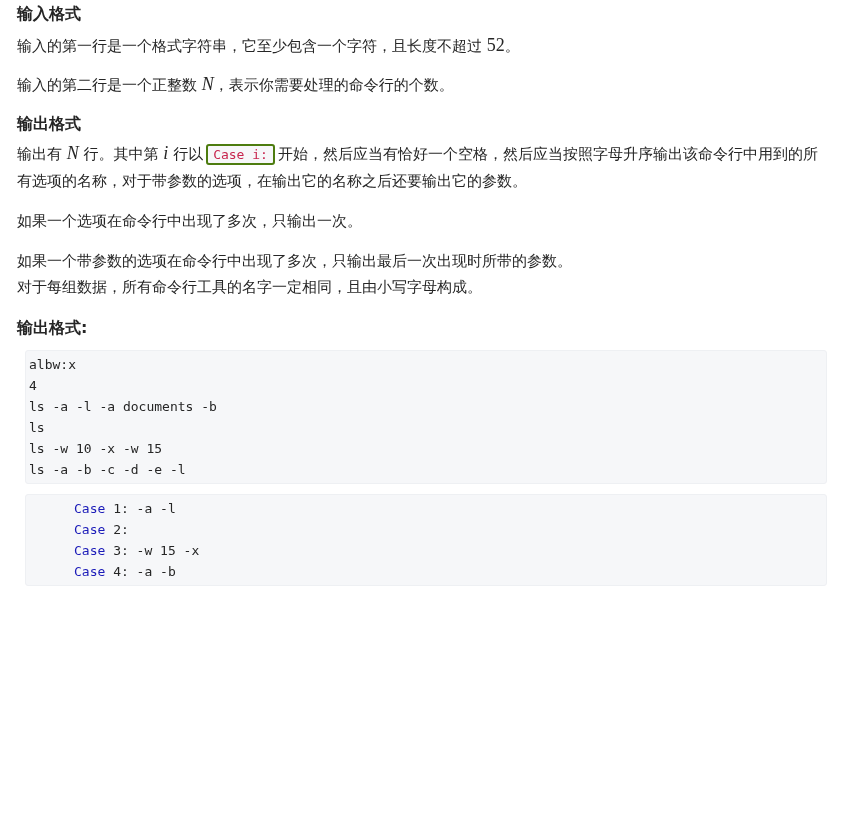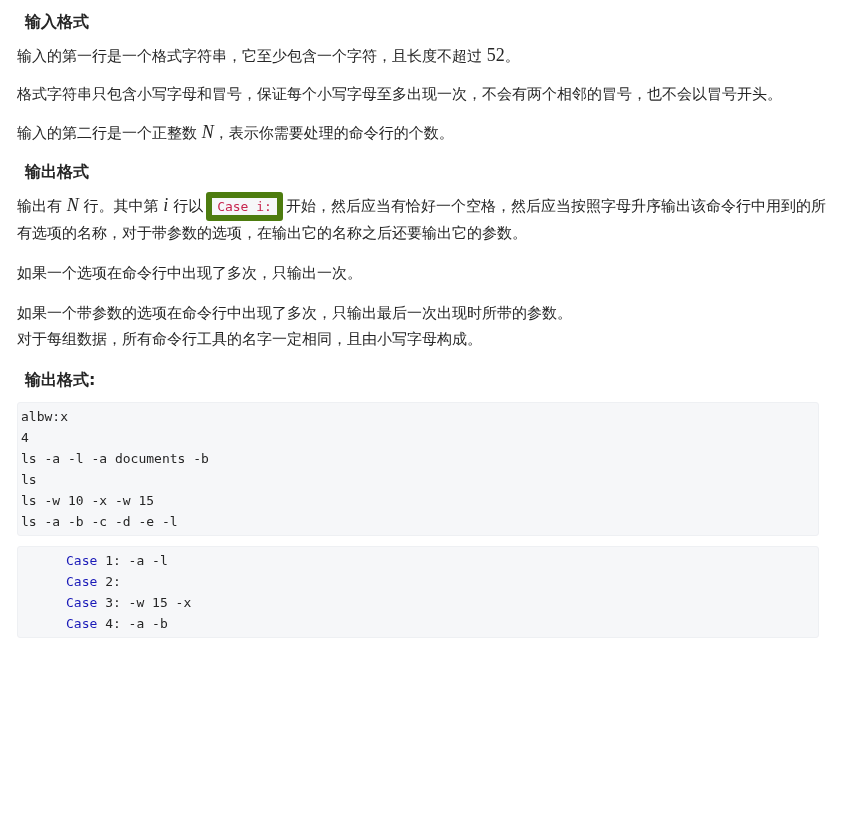--- a/index.html
+++ b/index.html
@@ -3,54 +3,53 @@
   <meta charset="utf-8">
   <style>
     html, body { margin: 0; padding: 0; background: #ffffff; }
     body {
       width: 845px; height: 838px; overflow: hidden;
       font-family: "DejaVu Sans", "Liberation Sans", sans-serif;
       color: #262626; font-size: 15px;
     }
     .page { position: relative; padding: 0 17px 0 17px; }
     h3 {
-      font-size: 16px; font-weight: bold; margin: 8px; color: #262626;
+      font-size: 16px; font-weight: bold; margin: 0; color: #262626;
       line-height: 24px;
     }
     p { margin: 0; line-height: 26px; font-size: 15px; }
     .math {
       font-family: Liberation Serif, serif;
       font-size: 18px;
     }
     .math-i { font-style: italic; }
     code.inline {
       font-family: "DejaVu Sans Mono", "Liberation Mono", monospace;
       font-size: 13px; color: #c7254e; background: #f6f7f9;
-      border: 6px solid #4d7c0f; border-radius: 3px;
+      border: 2px solid #4d7c0f; border-radius: 3px;
       padding: 1px 5px; margin: 0 3px;
     }
     pre.code {
-      margin: 0; background: #f6f7f9; border: 1px solid #eef0f3;
+      margin: 8px; background: #f6f7f9; border: 1px solid #eef0f3;
       border-radius: 3px; width: 802px; box-sizing: border-box;
       padding: 3px 3px;
       font-family: "DejaVu Sans Mono", "Liberation Mono", monospace;
       font-size: 13px; line-height: 21px; color: #262626;
     }
     .kw { color: #1a1ab8; }
   </style>
 </head>
 <body>
 
 <div class="page">
 
   <h3 style="padding-top:2px;">输入格式</h3>
   <p style="margin-top:6px;">
     <span>输入的第一行是一个格式字符串，它至少包含一个字符，且长度不超过 </span><span class="math">52</span><span>。</span>
   </p>
-  <p style="margin-top:12px;">格式字符串只包含小写字母和冒号，保证每个小写字母至多出现一次，不会有两个相邻的冒号，也不会以冒号开头。</p>
   <p style="margin-top:12px;">
     <span>输入的第二行是一个正整数 </span><span class="math math-i">N</span><span>，表示你需要处理的命令行的个数。</span>
   </p>
 
   <h3 style="margin-top:14px;">输出格式</h3>
   <p style="margin-top:4px;">
     <span>输出有 </span><span class="math math-i">N</span><span> 行。其中第 </span><span class="math math-i">i</span><span> 行以</span><code class="inline">Case i:</code><span>开始，然后应当有恰好一个空格，然后应当按照字母升序输出该命令行中用到的所有选项的名称，对于带参数的选项，在输出它的名称之后还要输出它的参数。</span>
   </p>
   <p style="margin-top:14px;">如果一个选项在命令行中出现了多次，只输出一次。</p>
   <p style="margin-top:14px;">如果一个带参数的选项在命令行中出现了多次，只输出最后一次出现时所带的参数。</p>

